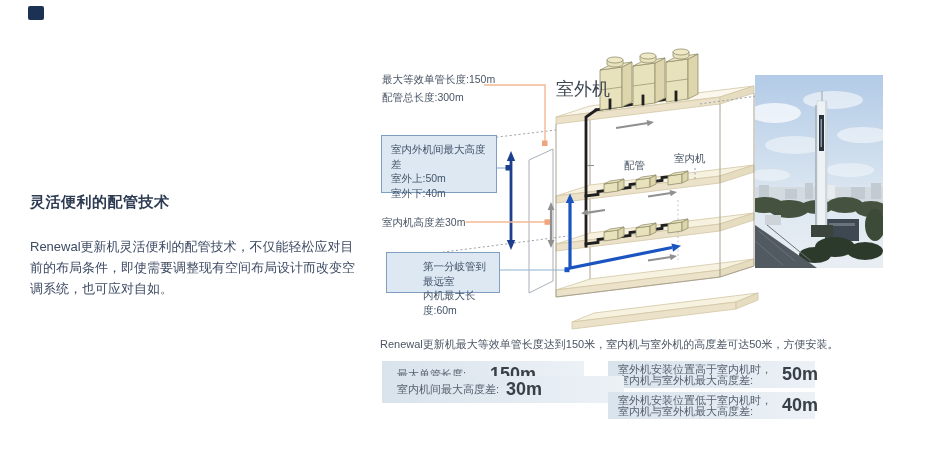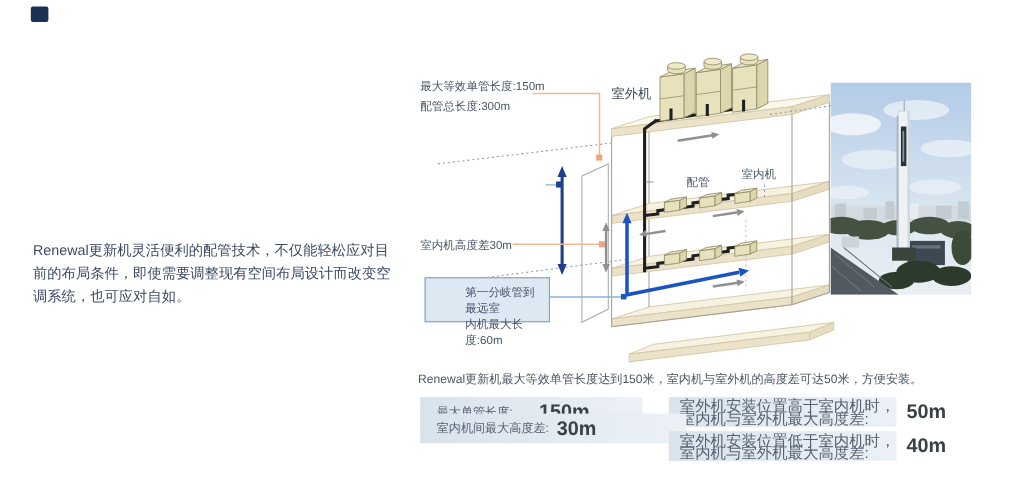--- a/index.html
+++ b/index.html
@@ -14,30 +14,30 @@
   html,body{background:#fff;}
   body{font-family:"Liberation Sans","DejaVu Sans",sans-serif;}
   .canvas{position:relative;width:930px;height:455px;background:#fff;overflow:hidden;}
   .logo{position:absolute;left:28px;top:6px;width:16px;height:14px;background:var(--brand-navy);border-radius:2px;}
   .intro{position:absolute;left:30px;top:193px;width:330px;}
   .intro h1{font-size:15px;font-weight:bold;color:var(--text-dark);letter-spacing:.5px;}
   .intro p{margin-top:24px;font-size:13px;line-height:21px;color:var(--text-body);width:326px;}
   .abs{position:absolute;}
   .dnote{font-size:10.5px;line-height:18px;color:var(--text-label);}
   .dlabel{font-size:10.5px;color:var(--text-label);white-space:nowrap;}
-  .dlabel-big{font-size:12px;color:#3f4754;white-space:nowrap;}
+  .dlabel-big{font-size:18px;color:#3f4754;white-space:nowrap;}
   .callout{background:var(--callout-fill);border:1px solid var(--callout-border);
     color:#44556b;font-size:10.5px;line-height:14.5px;padding:6px 4px 0 9px;}
   .photo{position:absolute;left:755px;top:75px;width:128px;height:193px;}
   .caption{position:absolute;left:755px;top:272px;width:166px;font-size:10px;line-height:14px;color:#555e66;}
   .summary{position:absolute;left:380px;top:337px;font-size:11px;color:#4a5563;}
   .spec{position:absolute;height:27px;display:flex;align-items:center;
     background:linear-gradient(90deg,var(--spec-bg1),var(--spec-bg2));}
   .spec .lab{font-size:11px;color:#566170;white-space:nowrap;}
-  .spec .lab2{font-size:14px;line-height:10.5px;color:#566170;white-space:nowrap;}
+  .spec .lab2{font-size:11px;line-height:10.5px;color:#566170;white-space:nowrap;}
   .spec .val{font-size:18px;font-weight:bold;color:#3a4047;margin-left:7px;white-space:nowrap;}
   svg .slab-top{fill:#f7f1e0;stroke:#d2c6a4;stroke-width:.8;}
   svg .slab-front{fill:#ece2c9;stroke:#d2c6a4;stroke-width:.8;}
   svg .slab-right{fill:#e6dcc0;stroke:#d2c6a4;stroke-width:.8;}
   svg .frame{stroke:#a9a291;stroke-width:1;fill:none;}
   svg .dash{stroke:#9aa0a8;stroke-width:1;stroke-dasharray:2,2.5;fill:none;}
   svg .pipe{stroke:var(--pipe-black);stroke-width:2.8;fill:none;stroke-linecap:square;}
   svg .garrow{stroke:var(--arrow-gray);stroke-width:2.2;fill:none;}
   svg .ghead{fill:var(--arrow-gray);stroke:none;}
   svg .navy{stroke:var(--accent-navy);stroke-width:2.8;fill:none;}
@@ -52,20 +52,21 @@
   svg .panel{fill:rgba(255,255,255,.5);stroke:#a9b0b8;stroke-width:1;}
 </style>
 </head>
 <body>
 
 <div class="canvas">
 
   <div class="logo"></div>
 
   <section class="intro">
+    <h1>灵活便利的配管技术</h1>
     <p>Renewal更新机灵活便利的配管技术，不仅能轻松应对目前的布局条件，即使需要调整现有空间布局设计而改变空调系统，也可应对自如。</p>
   </section>
 
   <svg class="abs" style="left:380px;top:45px;" width="395" height="295" viewBox="380 45 395 295" aria-hidden="true">
 
     <line class="frame" x1="590" y1="113" x2="590" y2="286"></line>
 
     <g>
       <path class="slab-top" d="M572,322 L736,302 L758,293 L594,313 Z"></path>
       <path class="slab-front" d="M572,322 L736,302 L736,309 L572,329 Z"></path>
@@ -224,20 +225,25 @@
   </svg>
 
   <div class="abs dnote" style="left:382px;top:70px;">
     <div>最大等效单管长度:150m</div>
     <div>配管总长度:300m</div>
   </div>
   <div class="abs dlabel-big" style="left:556px;top:77px;">室外机</div>
   <div class="abs dlabel" style="left:624px;top:159px;">配管</div>
   <div class="abs dlabel" style="left:674px;top:152px;">室内机</div>
 
+  <div class="abs callout" style="left:381px;top:135px;width:116px;height:58px;">
+    <div>室内外机间最大高度差</div>
+    <div>室外上:50m</div>
+    <div>室外下:40m</div>
+  </div>
 
   <div class="abs dlabel" style="left:382px;top:216px;">室内机高度差30m</div>
 
   <div class="abs callout" style="left:386px;top:252px;width:114px;height:41px;padding-left:36px;">
     <div>第一分岐管到最远室</div>
     <div>内机最大长度:60m</div>
   </div>
 
   <figure class="photo">
     <svg width="128" height="193" viewBox="0 0 128 193">

